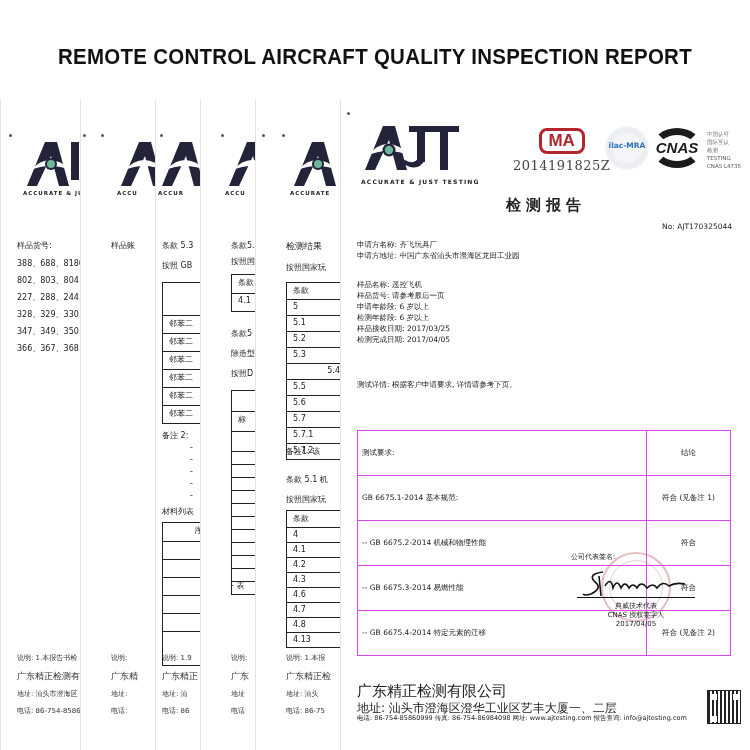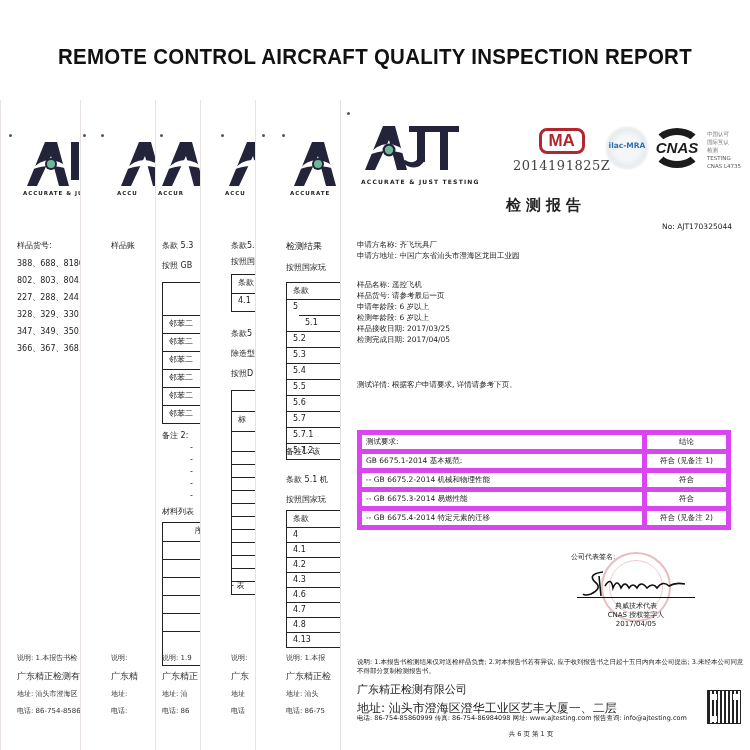--- a/index.html
+++ b/index.html
@@ -52,33 +52,33 @@
   .cnas span { position: absolute; top: 11px; left: -2px; width: 54px; text-align: center; font-size: 15px; font-weight: bold; font-style: italic; color: #1b1b1b; font-family: "Liberation Sans", sans-serif; background: #fff; line-height: 17px; }
 
   .cnas-side { position: absolute; left: 366px; top: 30px; font-size: 5.5px; color: #777; line-height: 8px; white-space: nowrap; }
 
   .report-title { position: absolute; left: 0; width: 410px; top: 96px; text-align: center; font-size: 15px; font-weight: bold; letter-spacing: 5px; font-family: "DejaVu Serif", serif; color: #222; }
   .report-no { position: absolute; right: 18px; top: 122px; font-size: 7.5px; color: #222; }
 
   .info { position: absolute; left: 16px; font-size: 7.5px; color: #222; line-height: 10px; white-space: nowrap; }
 
   .req-table { position: absolute; left: 16px; top: 330px; width: 374px; border: 1px solid #333; border-collapse: collapse; font-size: 7.5px; }
-  .req-table td { border: 5px solid #d946ef; height: 16px; padding: 2px 4px; white-space: nowrap; }
+  .req-table td { border: 1px solid #d946ef; height: 16px; padding: 17px 4px; white-space: nowrap; }
   .req-table td.res { width: 84px; text-align: center; }
 
   .sign { position: absolute; left: 230px; top: 452px; width: 160px; }
   .sign .lbl { font-size: 7px; color: #222; }
   .stamp { position: absolute; left: 30px; top: 0px; width: 70px; height: 70px; border-radius: 50%; border: 2px solid rgba(200,110,120,0.45); }
   .stamp::after { content: ""; position: absolute; inset: 6px; border-radius: 50%; border: 1px solid rgba(200,110,120,0.35); }
   .sig { position: absolute; left: 10px; top: 16px; width: 110px; height: 30px; }
   .sign .line { position: absolute; left: 6px; top: 45px; width: 118px; border-top: 1px solid #111; }
   .sign .who { position: absolute; left: 0; top: 50px; width: 130px; text-align: center; font-size: 7px; line-height: 9px; color: #222; }
 
   .notes { position: absolute; left: 16px; top: 558px; width: 390px; font-size: 6.5px; line-height: 9px; color: #222; }
-  .company { position: absolute; left: 16px; top: 582px; font-size: 11px; font-family: "DejaVu Serif", serif; color: #222; }
+  .company { position: absolute; left: 16px; top: 582px; font-size: 15px; font-family: "DejaVu Serif", serif; color: #222; }
   .addr { position: absolute; left: 16px; top: 600px; font-size: 12px; color: #222; }
   .contact { position: absolute; left: 16px; top: 614px; font-size: 6.5px; color: #222; white-space: nowrap; }
   .page-no { position: absolute; left: 0; width: 380px; top: 630px; text-align: center; font-size: 6.5px; color: #222; }
   .qr { position: absolute; left: 366px; top: 590px; width: 34px; height: 34px;
         background:
           linear-gradient(#fff,#fff) 3px 3px/6px 6px no-repeat,
           linear-gradient(#fff,#fff) 25px 3px/6px 6px no-repeat,
           linear-gradient(#fff,#fff) 3px 25px/6px 6px no-repeat,
           repeating-linear-gradient(90deg,#222 0 2px,#fff 2px 4px),
           #222;
@@ -242,24 +242,24 @@
           <circle cx="28" cy="22" r="4" fill="#6fb79a"></circle>
         </svg>
     </div>
     <div class="tag">ACCURATE</div>
   </div>
   <div class="s-text big" style="left:30px; top:140px;">检测结果</div>
   <div class="s-text" style="left:30px; top:162px;">按照国家玩</div>
   <div class="mini-table" style="left:30px; top:182px; width:60px;">
     <div class="r" style="height:16px;">条款</div>
     <div class="r" style="height:16px;">5</div>
-    <div class="r" style="height:16px;margin-left:12px;">5.1</div>
+    <div class="r" style="height:16px;">5.1</div>
     <div class="r" style="height:16px;">5.2</div>
     <div class="r" style="height:16px;">5.3</div>
-    <div class="r" style="height:16px;">5.4</div>
+    <div class="r" style="height:16px;text-align:right;">5.4</div>
     <div class="r" style="height:16px;">5.5</div>
     <div class="r" style="height:16px;">5.6</div>
     <div class="r" style="height:16px;">5.7</div>
     <div class="r" style="height:16px;">5.7.1</div>
     <div class="r" style="height:16px;">5.7.2</div>
   </div>
   <div class="s-text" style="left:30px; top:346px;">备注1: 该</div>
   <div class="s-text" style="left:30px; top:374px;">条款 5.1 机</div>
   <div class="s-text" style="left:30px; top:394px;">按照国家玩</div>
   <div class="mini-table" style="left:30px; top:410px; width:60px;">
@@ -363,19 +363,17 @@
       <path d="M22,4 Q6,6 14,14 Q22,20 10,26 Q4,28 2,26 M18,8 L20,28 M24,18 Q30,8 32,20 Q36,10 40,20 Q44,12 48,20 Q52,14 56,20 Q60,12 66,20 Q72,14 76,20 Q82,12 88,18 Q94,14 104,16" stroke="#111" stroke-width="1.6" fill="none"></path>
     </svg>
     <div class="line"></div>
     <div class="who">
       <div>典威技术代表</div>
       <div>CNAS 授权签字人</div>
       <div>2017/04/05</div>
     </div>
   </div>
 
-  <div class="notes">说明: 1.本报告书检测结果仅对送检样品负责; 2.对本报告书若有异议, 应于收到报告书之日起十五日内向本公司提出; 3.未经本公司同意不得部分复制检测报告书。</div>
   <div class="company">广东精正检测有限公司</div>
   <div class="addr">地址: 汕头市澄海区澄华工业区艺丰大厦一、二层</div>
   <div class="contact">电话: 86-754-85860999  传真: 86-754-86984098  网址: www.ajtesting.com  报告查询: info@ajtesting.com</div>
-  <div class="page-no">共 6 页  第 1 页</div>
   <div class="qr"></div>
 </div>
 
 </body></html>

